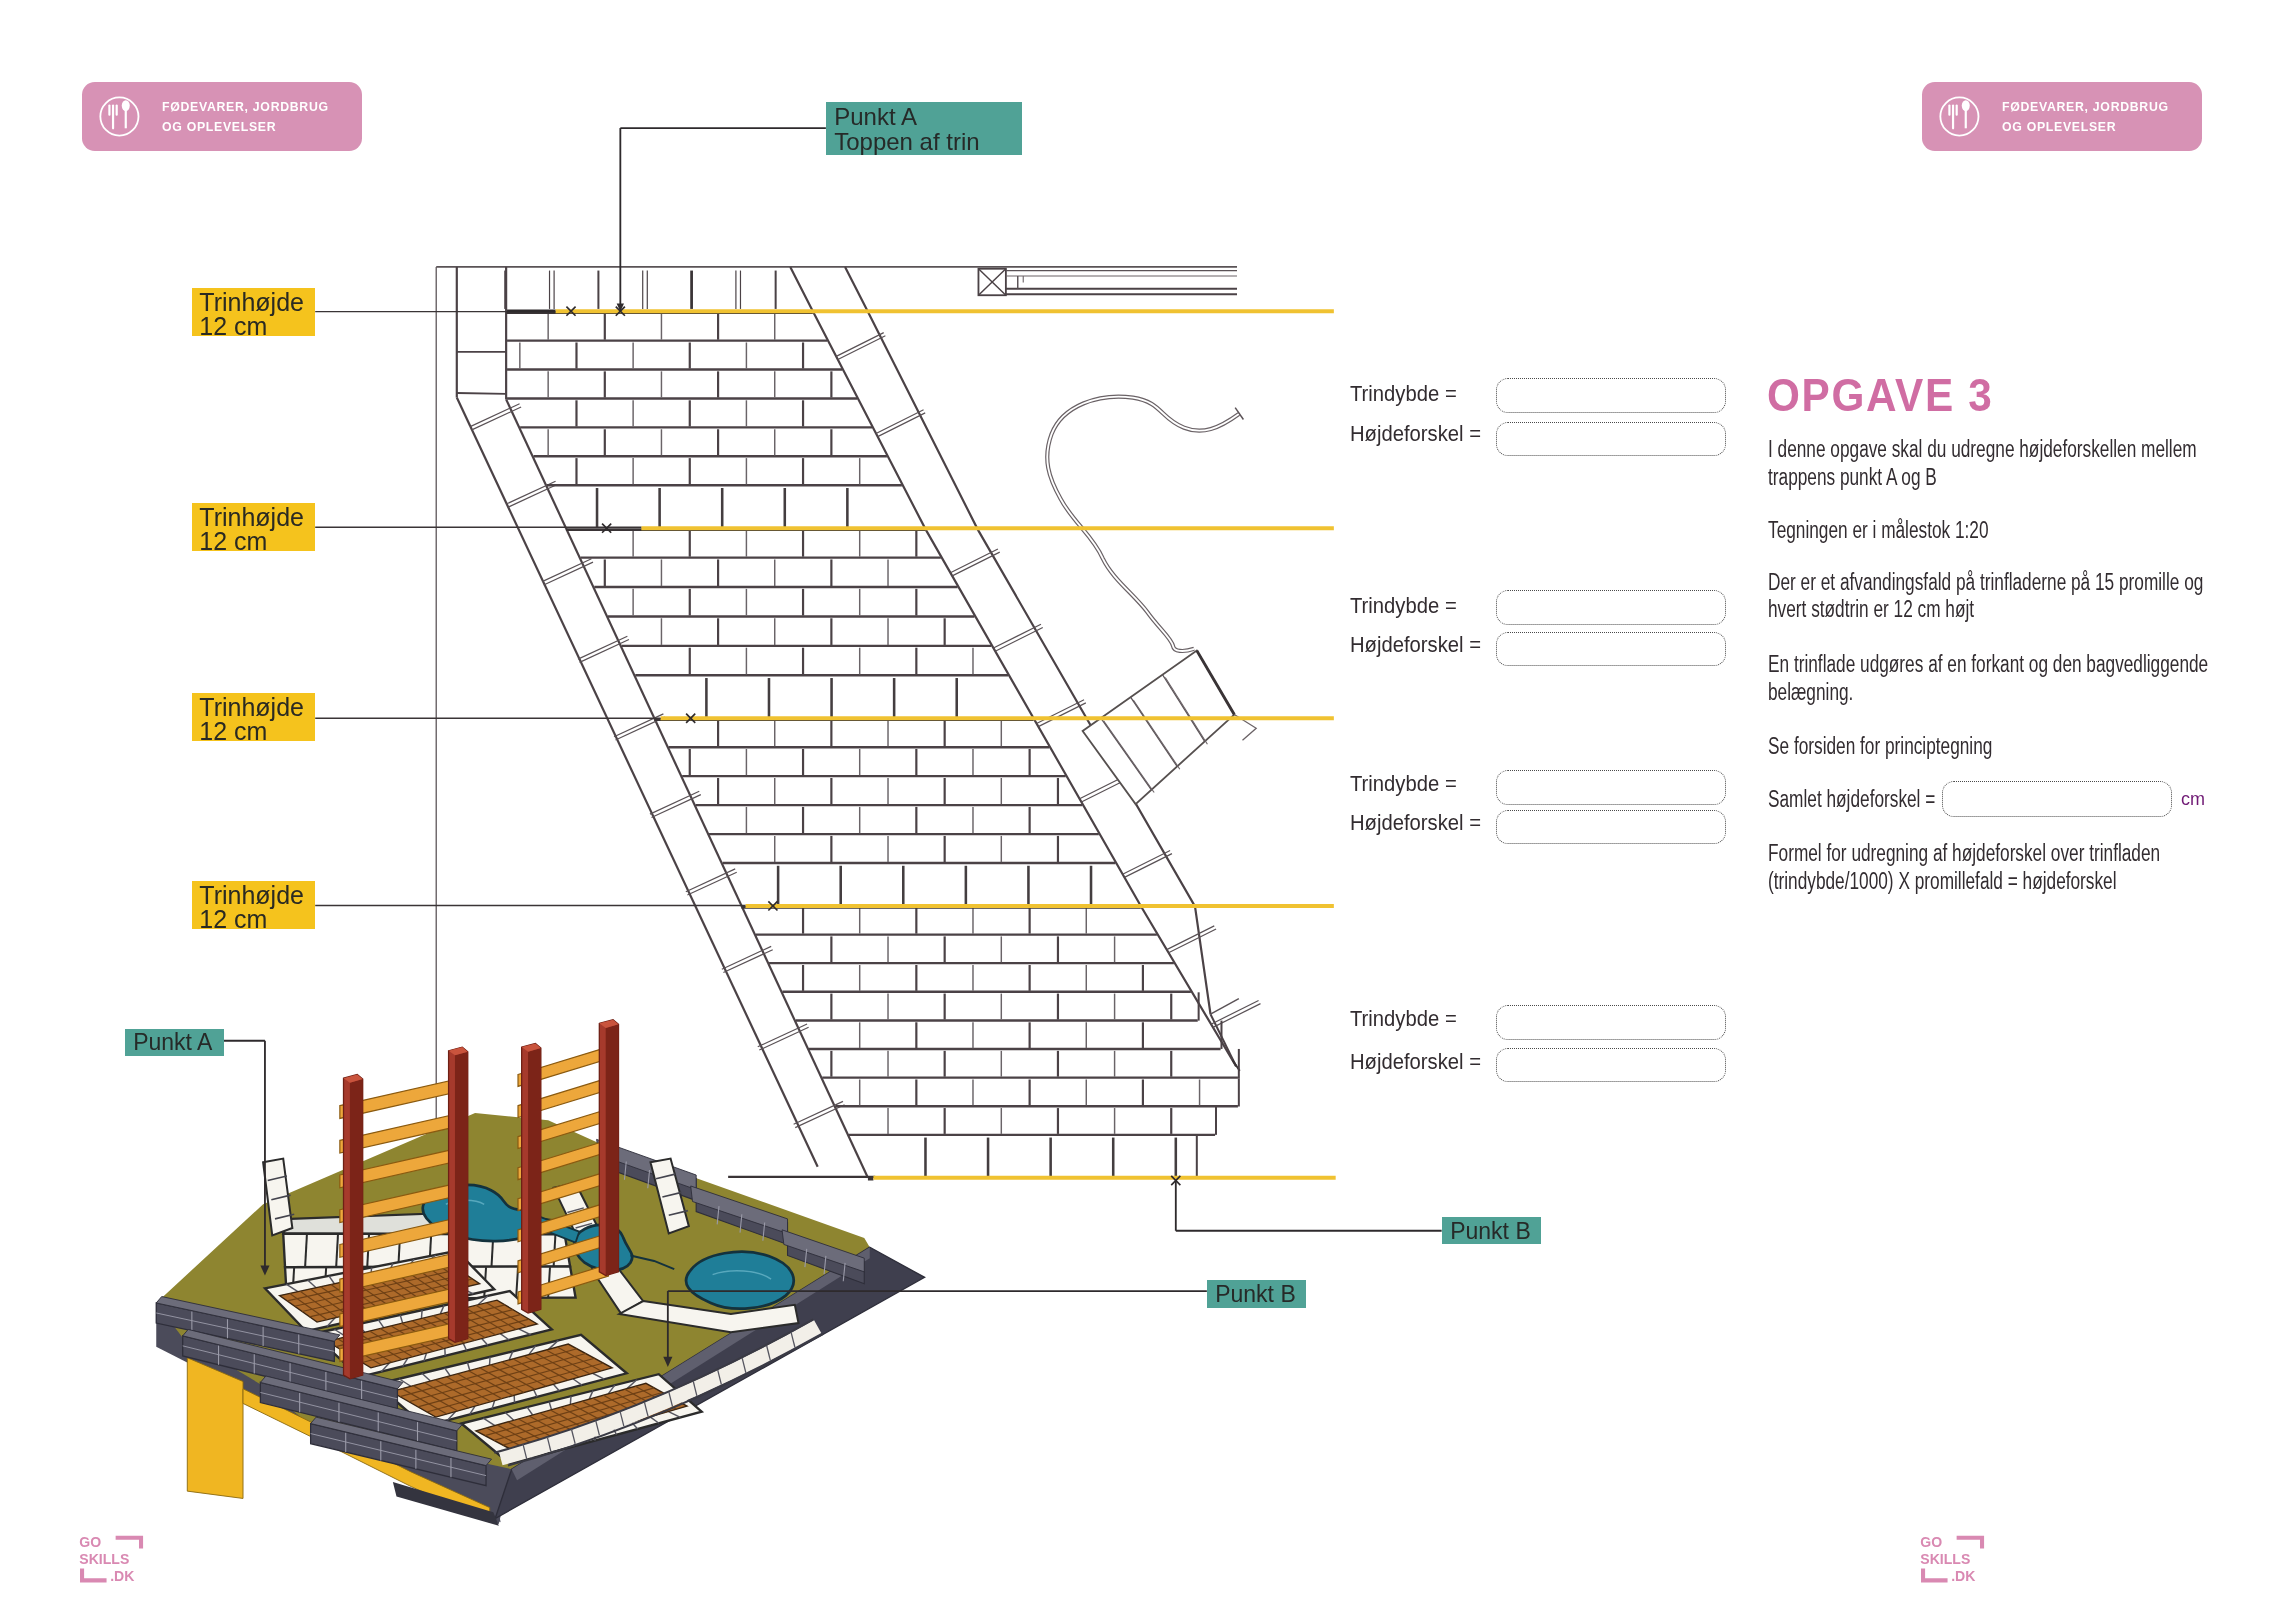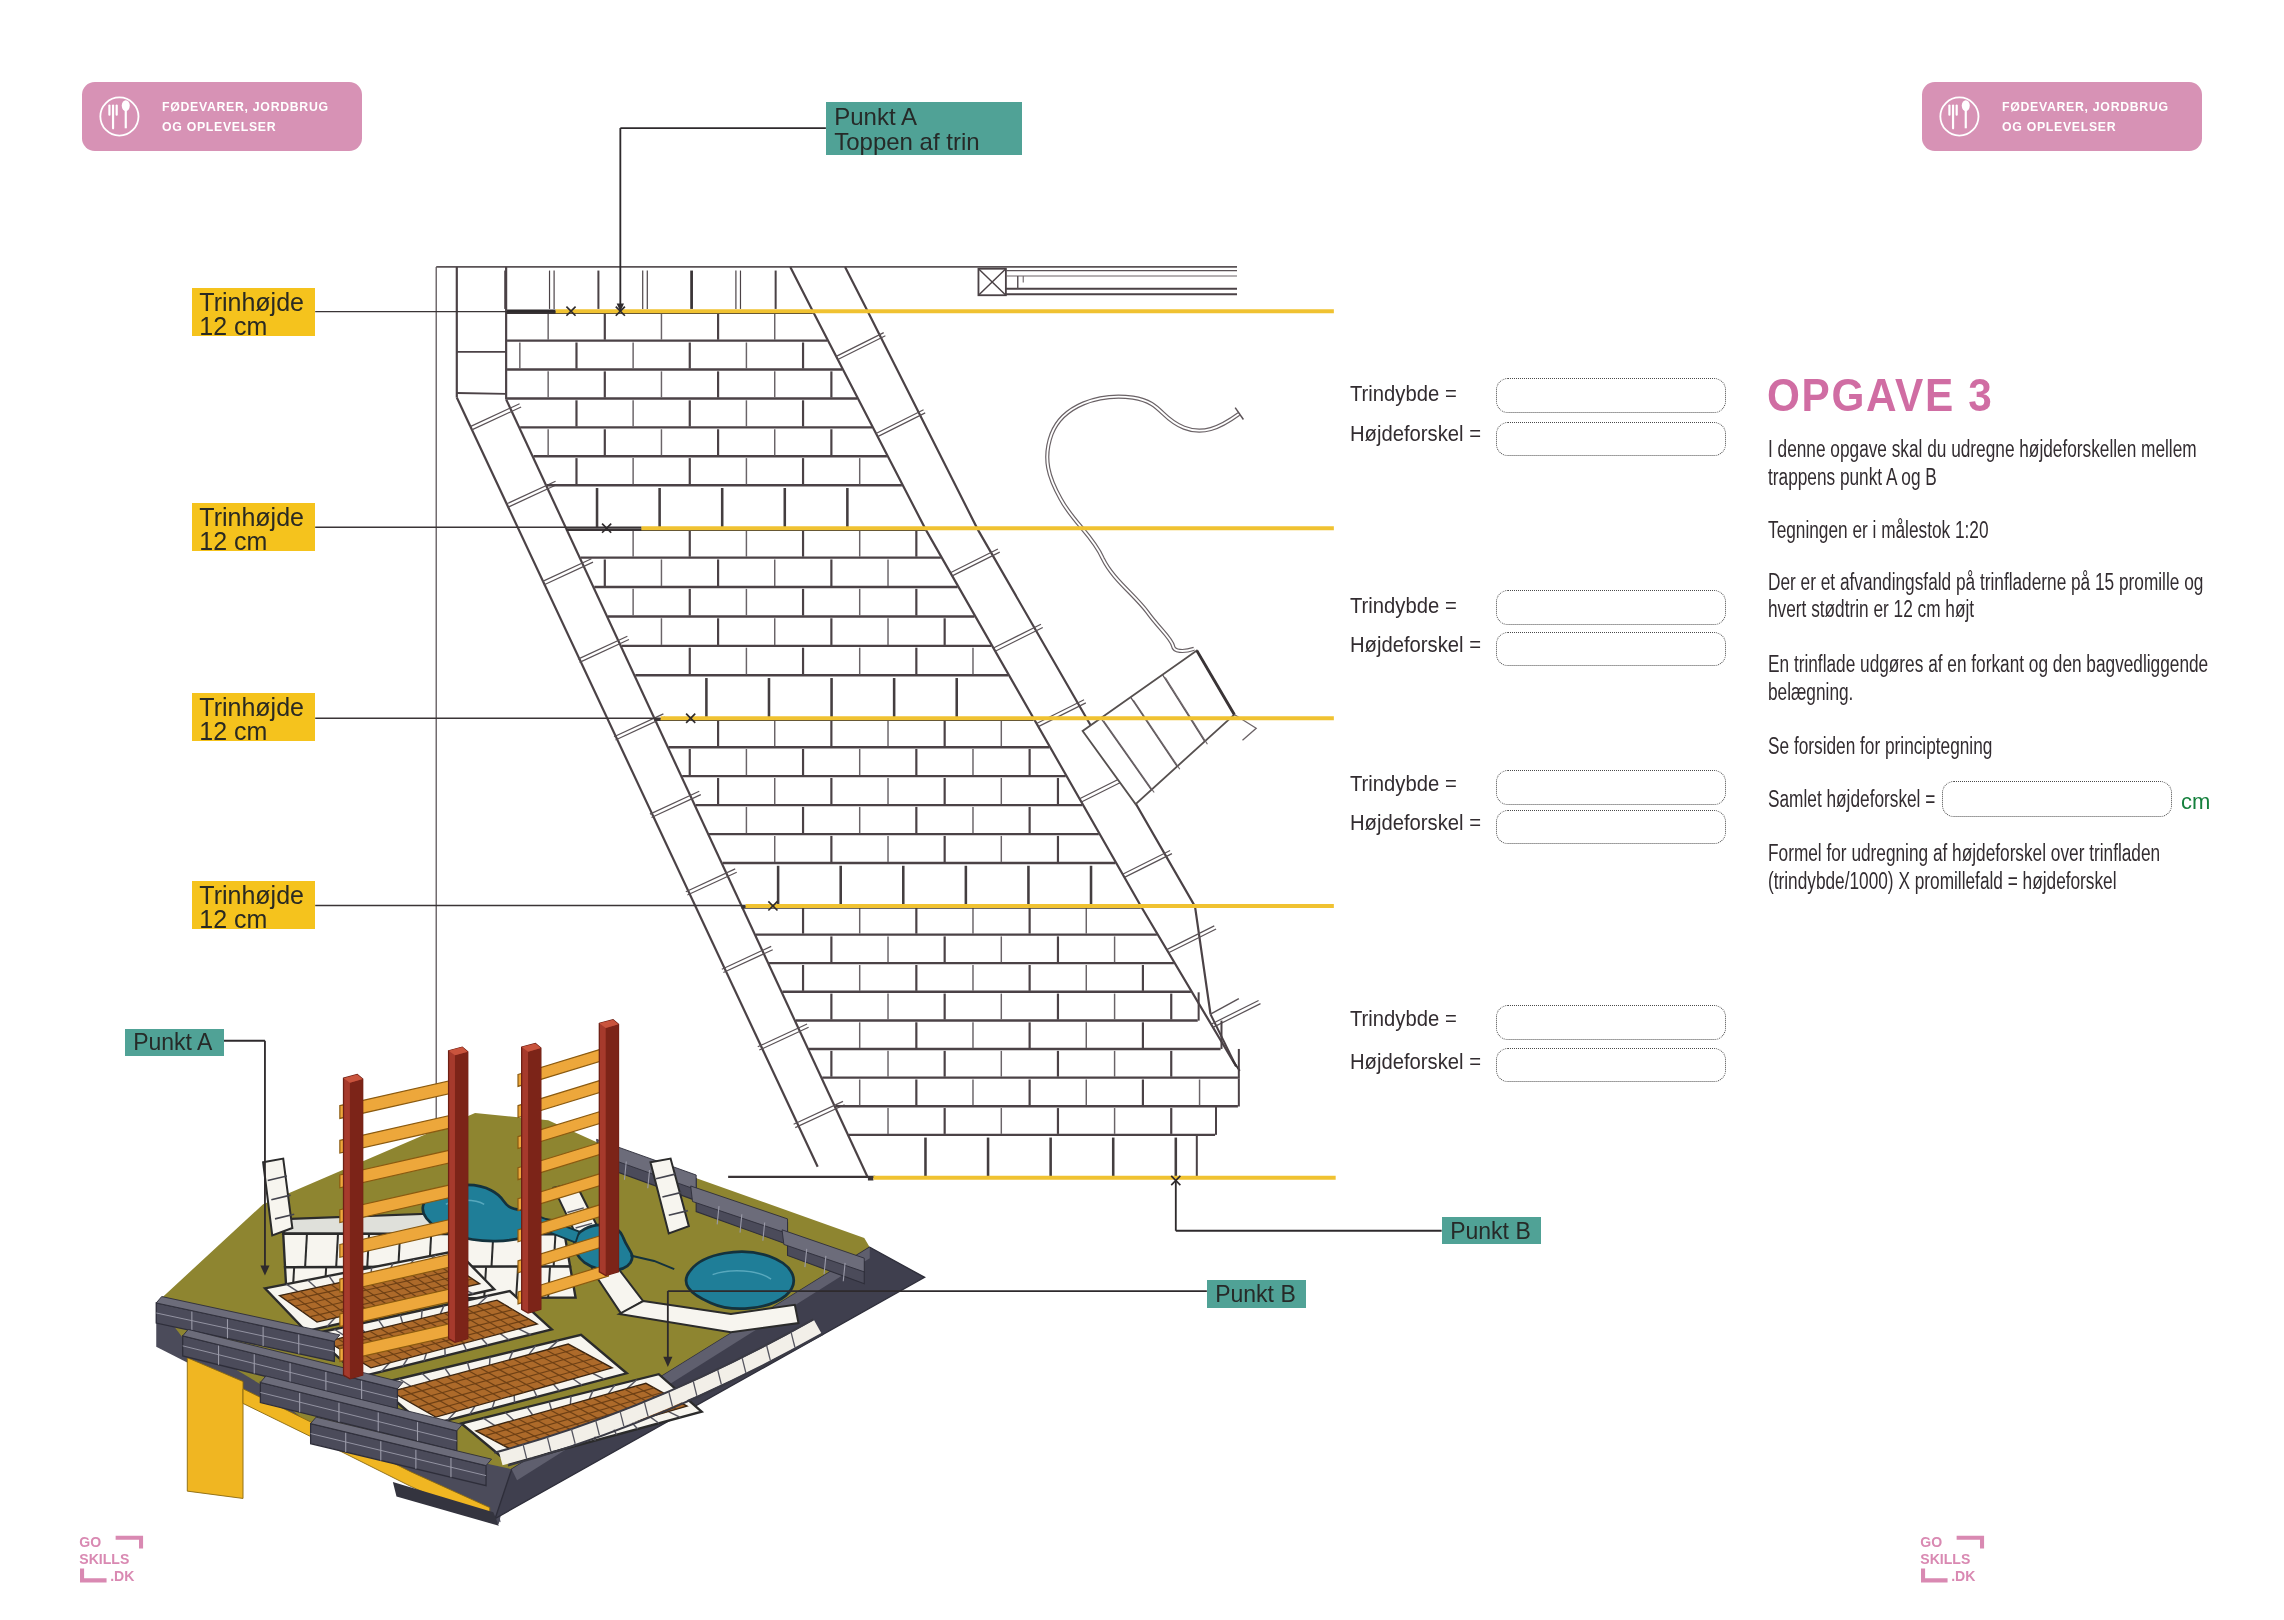--- a/index.html
+++ b/index.html
@@ -680,21 +680,21 @@
 <div style="position:absolute;left:1768px;top:517px;font-size:23px;color:#322c30;white-space:nowrap;transform:scaleX(.75);transform-origin:left top">Tegningen er i målestok 1:20</div>
 <div style="position:absolute;left:1768px;top:569px;font-size:23px;color:#322c30;white-space:nowrap;transform:scaleX(.75);transform-origin:left top">Der er et afvandingsfald på trinfladerne på 15 promille og</div>
 <div style="position:absolute;left:1768px;top:596px;font-size:23px;color:#322c30;white-space:nowrap;transform:scaleX(.75);transform-origin:left top">hvert stødtrin er 12 cm højt</div>
 <div style="position:absolute;left:1768px;top:651px;font-size:23px;color:#322c30;white-space:nowrap;transform:scaleX(.75);transform-origin:left top">En trinflade udgøres af en forkant og den bagvedliggende</div>
 <div style="position:absolute;left:1768px;top:679px;font-size:23px;color:#322c30;white-space:nowrap;transform:scaleX(.75);transform-origin:left top">belægning.</div>
 <div style="position:absolute;left:1768px;top:733px;font-size:23px;color:#322c30;white-space:nowrap;transform:scaleX(.75);transform-origin:left top">Se forsiden for principtegning</div>
 <div style="position:absolute;left:1768px;top:786px;font-size:23px;color:#322c30;white-space:nowrap;transform:scaleX(.75);transform-origin:left top">Samlet højdeforskel =</div>
 <div style="position:absolute;left:1768px;top:840px;font-size:23px;color:#322c30;white-space:nowrap;transform:scaleX(.75);transform-origin:left top">Formel for udregning af højdeforskel over trinfladen</div>
 <div style="position:absolute;left:1768px;top:868px;font-size:23px;color:#322c30;white-space:nowrap;transform:scaleX(.75);transform-origin:left top">(trindybde/1000) X promillefald = højdeforskel</div>
 <div style="position:absolute;left:1942px;top:781px;width:230px;height:36px;border:1.6px dotted #4a4a4a;border-radius:12px;box-sizing:border-box"></div>
-<div style="position:absolute;left:2181px;top:789px;font-size:22px;color:#15803d">cm</div>
+<div style="position:absolute;left:2181px;top:789px;font-size:18px;color:#701a75">cm</div>
 <svg style="position:absolute;left:79px;top:1535px" width="66" height="49" viewBox="0 0 72 54">
     <g fill="#d989b2" font-family="Liberation Sans,sans-serif" font-weight="bold" font-size="15.5">
       <text x="0" y="13">GO</text>
       <text x="0" y="32">SKILLS</text>
       <text x="34" y="51">.DK</text>
     </g>
     <path d="M 40,3 H 68 V 15" stroke="#d989b2" stroke-width="4.5" fill="none"></path>
     <path d="M 3,37 V 50 H 30" stroke="#d989b2" stroke-width="4.5" fill="none"></path>
   </svg>
 <svg style="position:absolute;left:1920px;top:1535px" width="66" height="49" viewBox="0 0 72 54">

